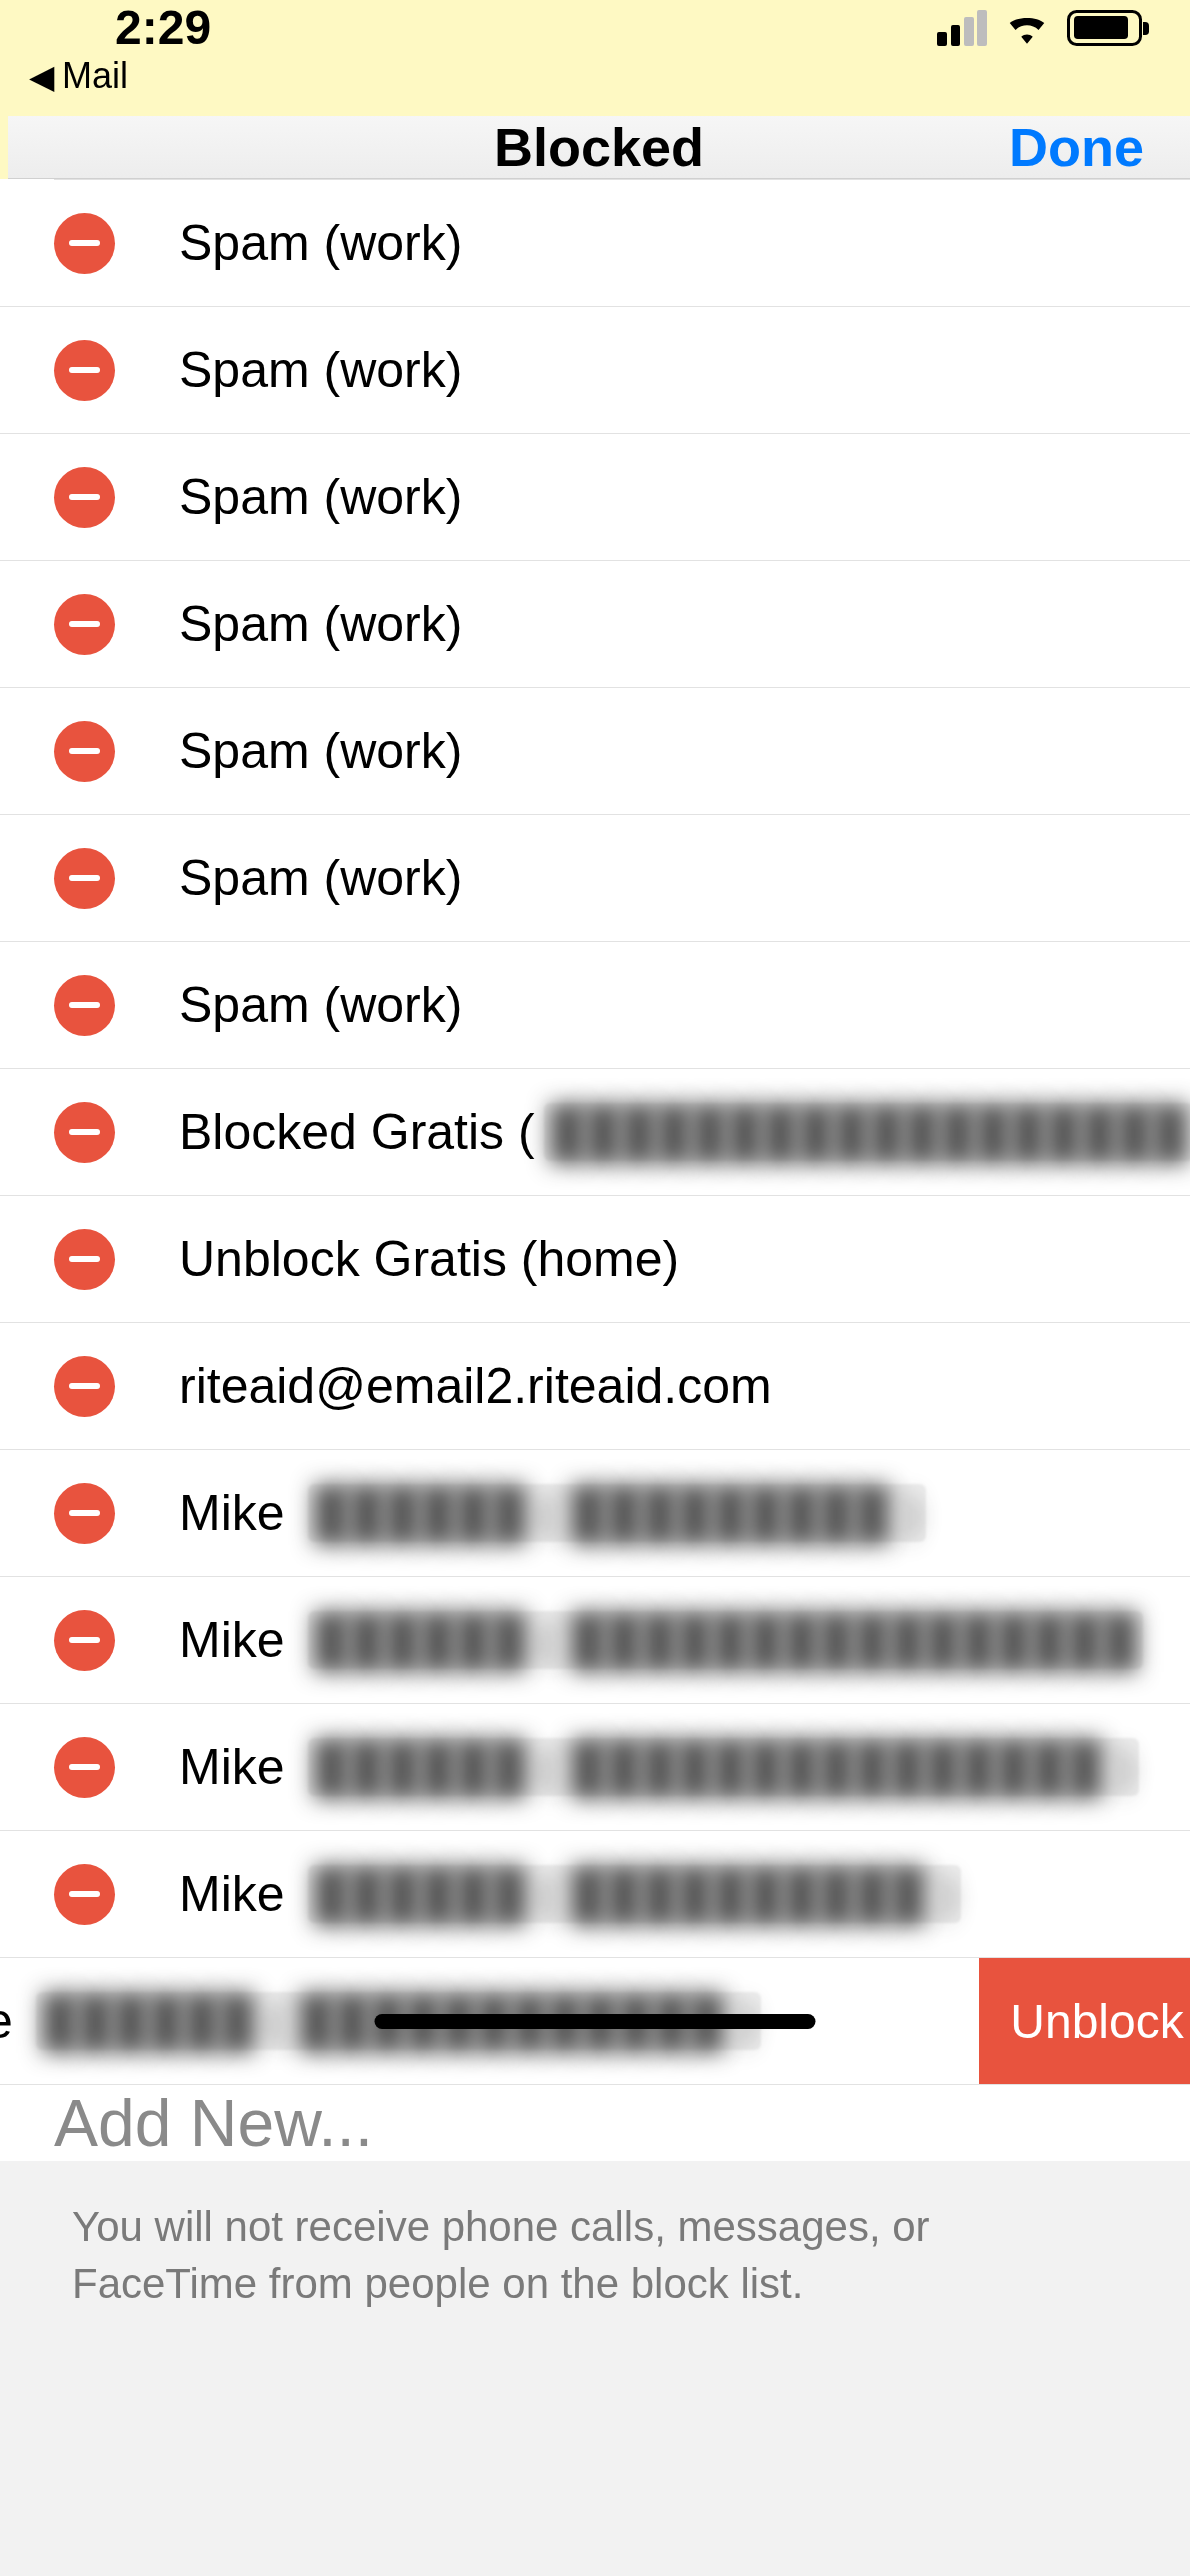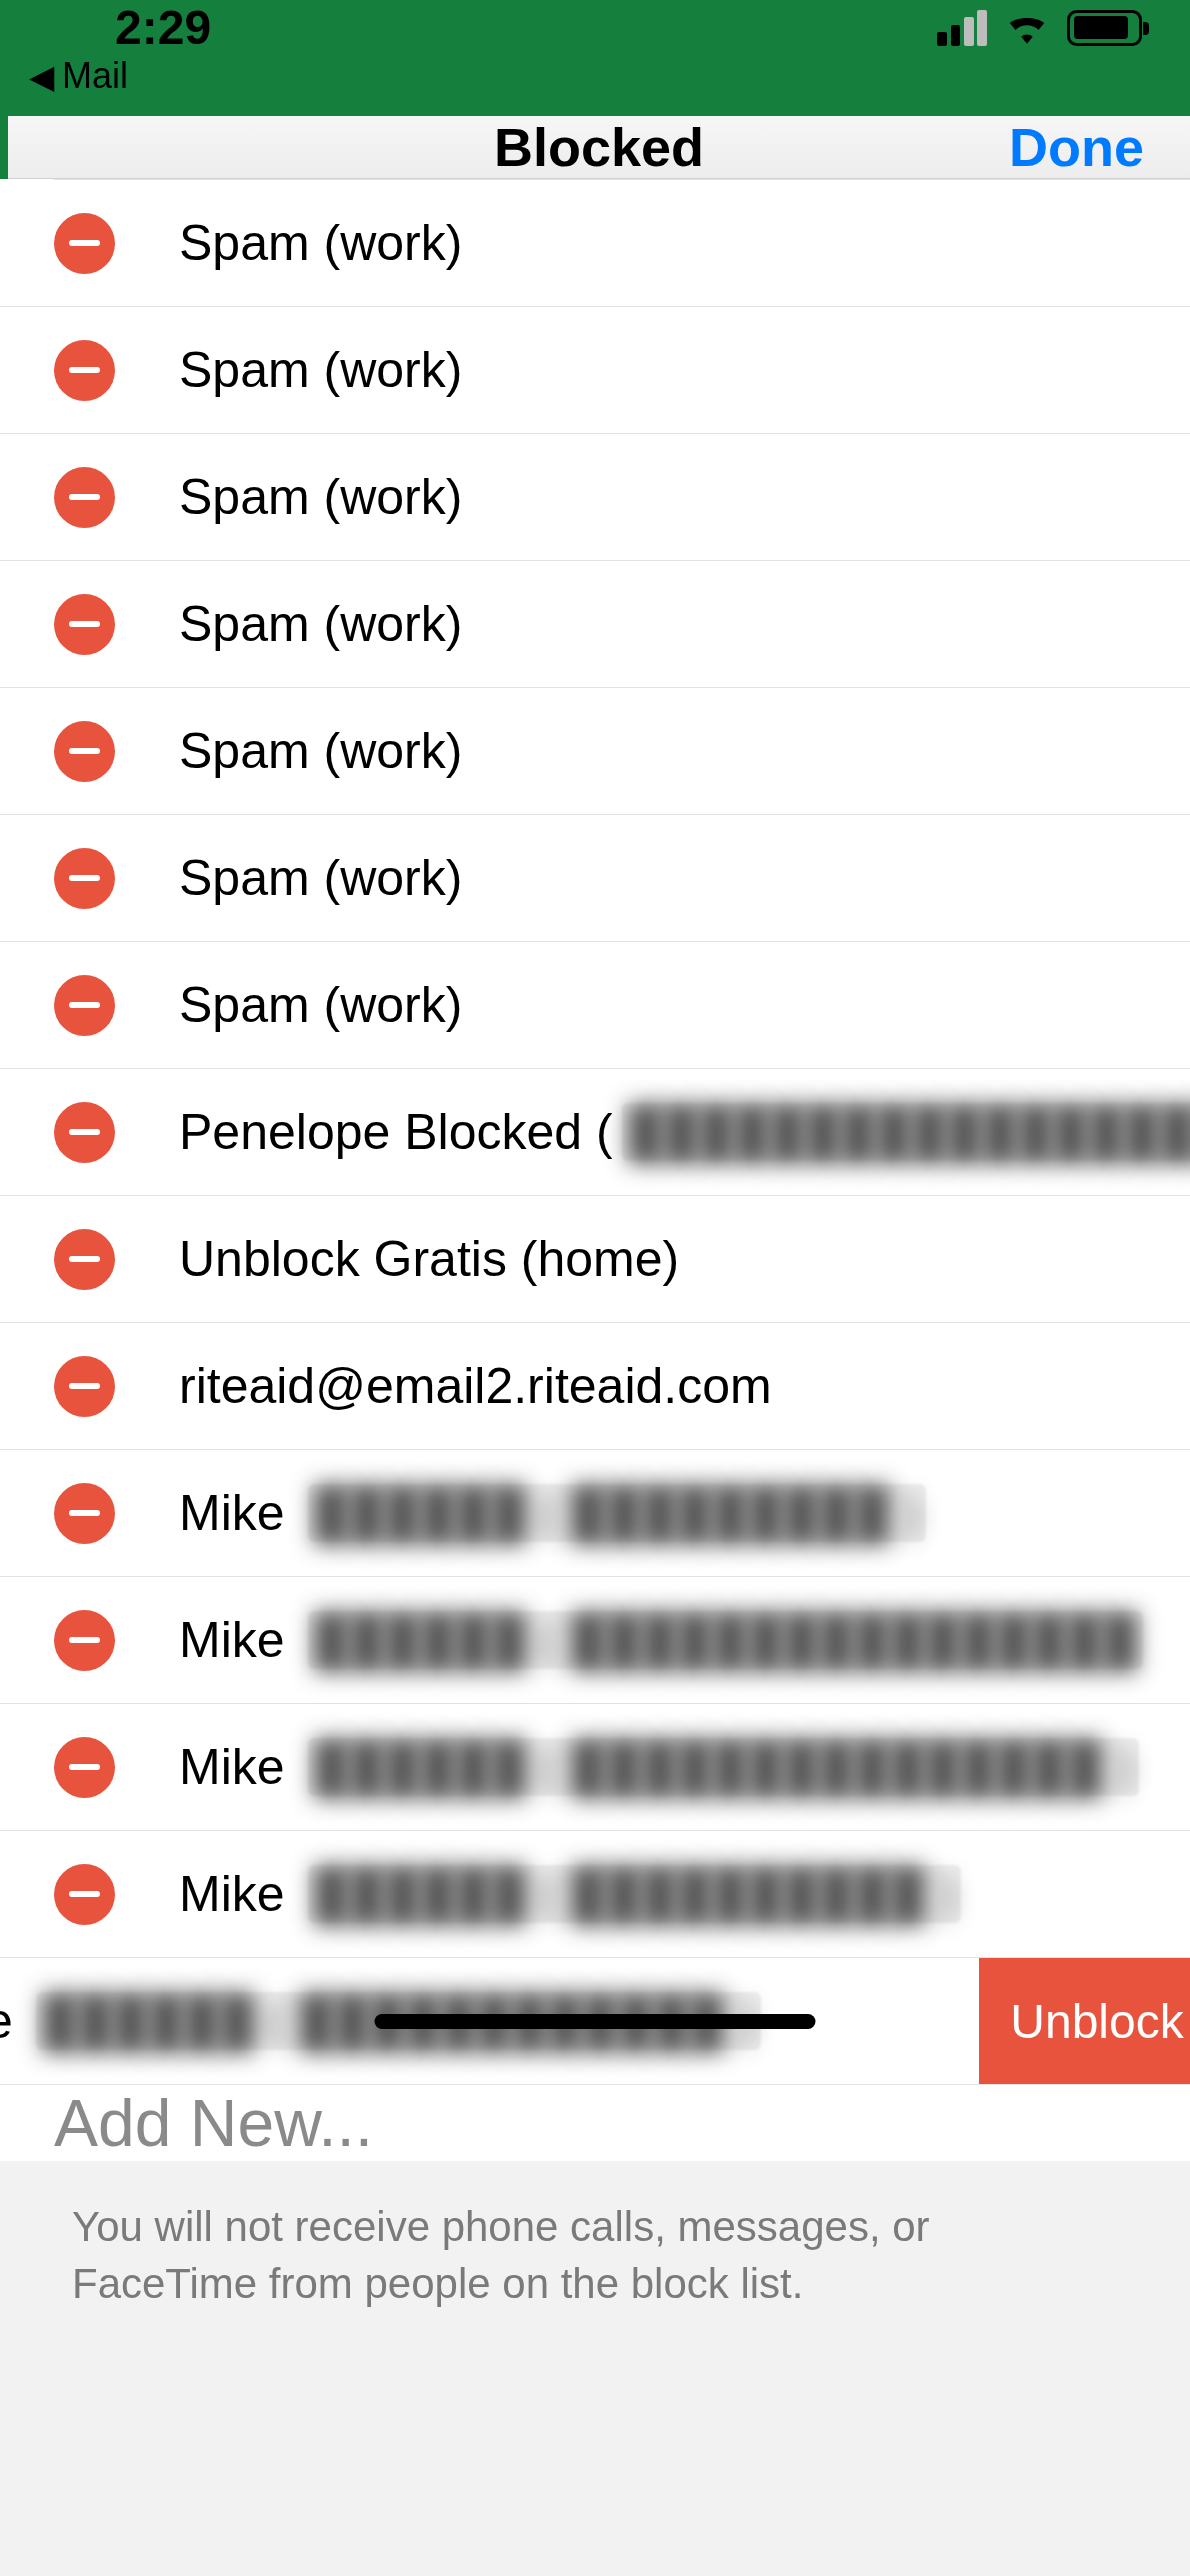--- a/index.html
+++ b/index.html
@@ -1,17 +1,17 @@
 <!DOCTYPE html>
 <html><head>
 <meta charset="utf-8">
 <style>
   * { margin: 0; padding: 0; box-sizing: border-box; }
   html, body { width: 1190px; height: 2576px; font-family: -apple-system, 'Helvetica Neue', Arial, sans-serif; background: #f2f2f2; overflow: hidden; }
-  .screen { width: 1190px; height: 2056px; display: flex; flex-direction: column; background: #15803d; position: relative; }
+  .screen { width: 1190px; height: 2056px; display: flex; flex-direction: column; background: #fef9c3; position: relative; }
 
   
   .status-bar { height: 96px; display: flex; align-items: center; justify-content: space-between; padding: 0 48px 0 115px; font-size: 48px; font-weight: 600; color: #000; }
   .status-left { display: flex; align-items: center; }
   .status-right { display: flex; align-items: center; gap: 17px; }
   .cell-bars { display: flex; align-items: flex-end; gap: 3.8px; }
   .cell-bars span { width: 9.6px; background: #000; border-radius: 1.9px; display: inline-block; }
   .cell-bars .b1 { height: 13.4px; }
   .cell-bars .b2 { height: 21px; }
   .cell-bars .b3 { height: 29px; background: #bdbdbd; }
@@ -148,21 +148,21 @@
           </div>
           <span class="label">
             <span class="label-text">Spam (work)</span>
           </span>
         </div>
         <div class="row">
           <div class="delete-btn">
             <div class="dash"></div>
           </div>
           <span class="label">
-            <span class="label-text">Penelope Blocked (</span>
+            <span class="label-text">Blocked Gratis (</span>
             <span class="blur">██████████████████</span>
           </span>
         </div>
         <div class="row">
           <div class="delete-btn">
             <div class="dash"></div>
           </div>
           <span class="label">
             <span class="label-text">Unblock Gratis (home)</span>
           </span>

